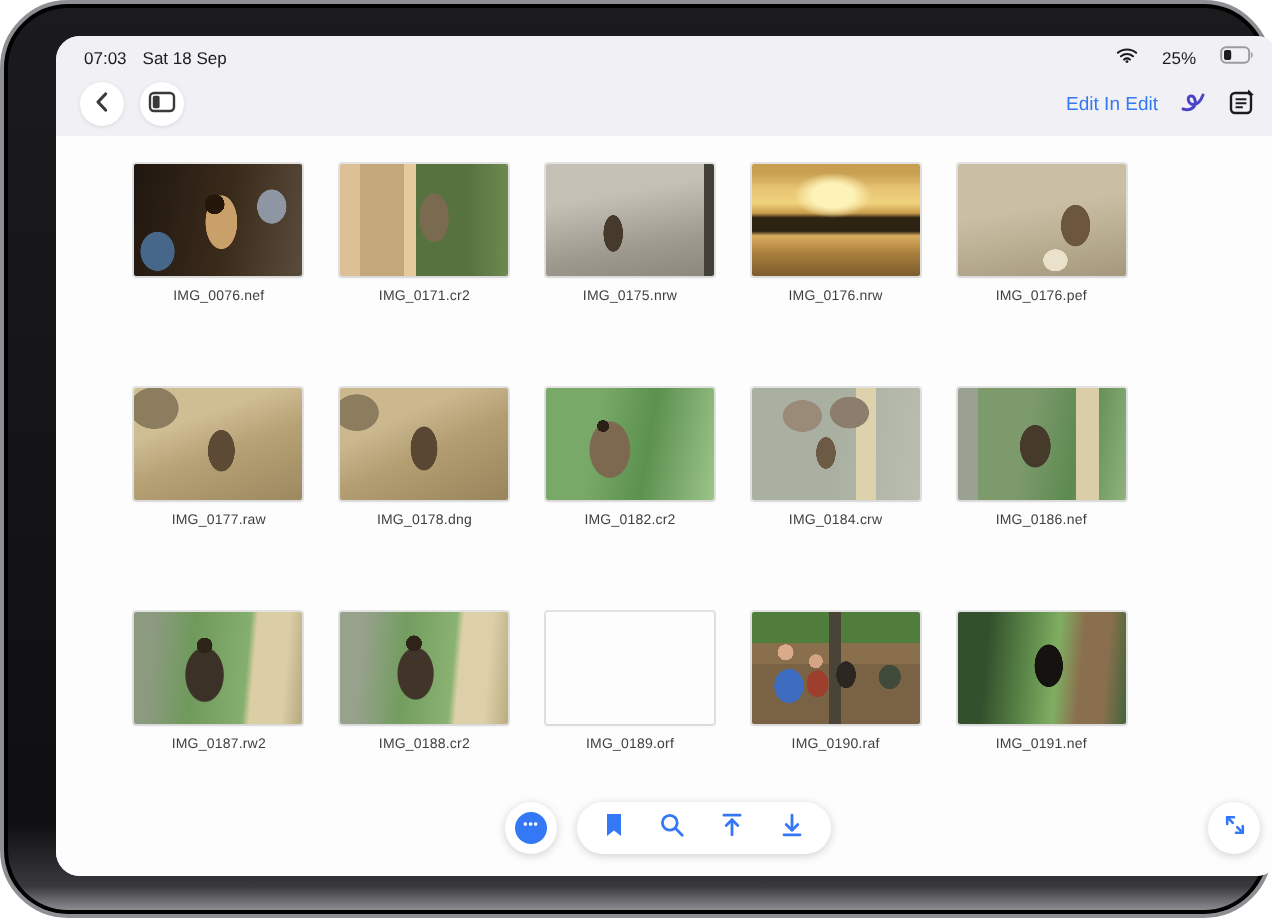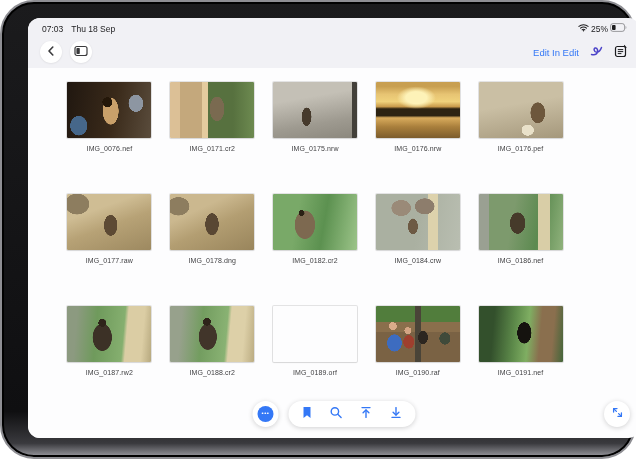--- a/index.html
+++ b/index.html
@@ -20,21 +20,21 @@
     position:absolute; left:28px; top:18px; width:612px; height:420px;
     border-radius:12px; background:#fdfdfe; overflow:hidden;
   }
   .topchrome { background:#f1f1f5; }
 
   .statusbar {
     height:18px; display:flex; align-items:flex-end; justify-content:space-between;
     padding:0 12px 2px 14px; font-size:8.5px; color:#1c1c1e;
   }
   .statusbar .left { display:flex; gap:8px; font-weight:500; }
-  .statusbar .right { display:flex; align-items:center; gap:2px; }
+  .statusbar .right { display:flex; align-items:center; gap:12px; }
 
   .navbar {
     height:32px; display:flex; align-items:center; padding:0 12px; position:relative;
   }
   .circle-btn {
     width:22px; height:22px; border-radius:50%; background:#ffffff;
     display:flex; align-items:center; justify-content:center;
     box-shadow:0 0.5px 2px rgba(0,0,0,0.10); margin-right:8px; border:none; cursor:pointer;
   }
   .nav-title {
@@ -155,21 +155,21 @@
 
 <div class="stage">
   <div class="device"></div>
 
   <div class="screen">
     <div class="topchrome">
 
       <div class="statusbar">
         <div class="left">
           <span>07:03</span>
-          <span>Thu 18 Sep</span>
+          <span>Sat 18 Sep</span>
         </div>
         <div class="right">
           <span>
             <svg width="11" height="9" viewBox="0 0 12 9" fill="none">
               <path d="M1 3.3 C3.8 0.9 8.2 0.9 11 3.3" stroke="#1c1c1e" stroke-width="1.1" stroke-linecap="round"></path>
               <path d="M2.7 5.2 C4.7 3.6 7.3 3.6 9.3 5.2" stroke="#1c1c1e" stroke-width="1.1" stroke-linecap="round"></path>
               <path d="M4.4 7 C5.4 6.2 6.6 6.2 7.6 7" stroke="#1c1c1e" stroke-width="1.1" stroke-linecap="round"></path>
               <circle cx="6" cy="8.1" r="0.8" fill="#1c1c1e"></circle>
             </svg>
           </span>

